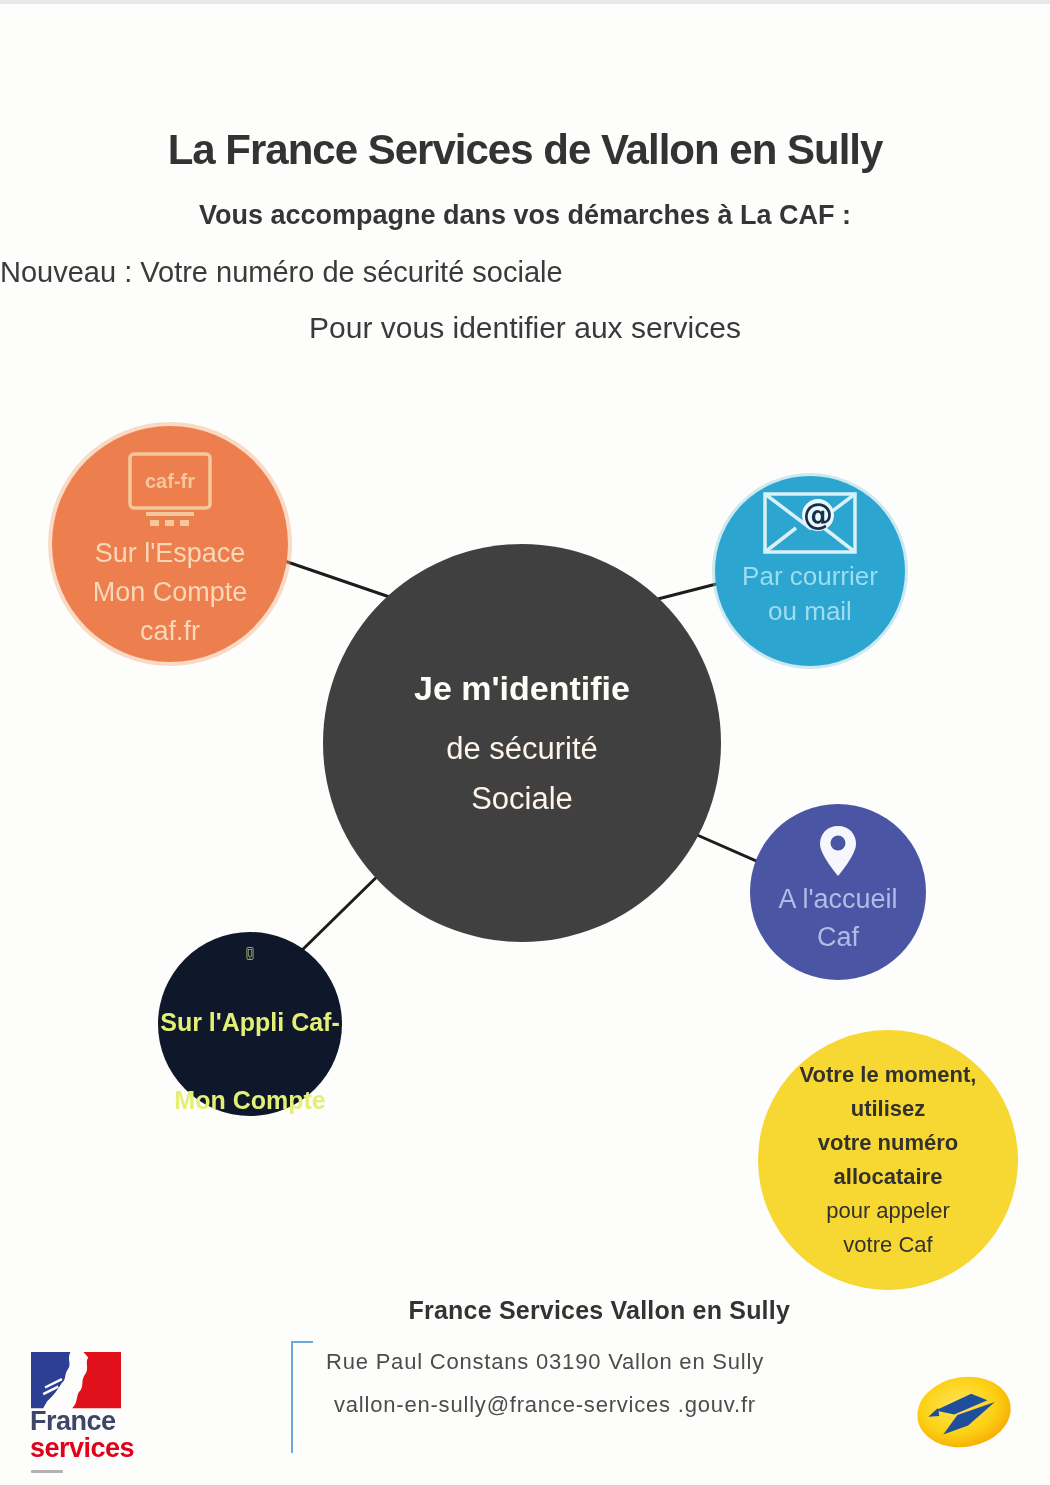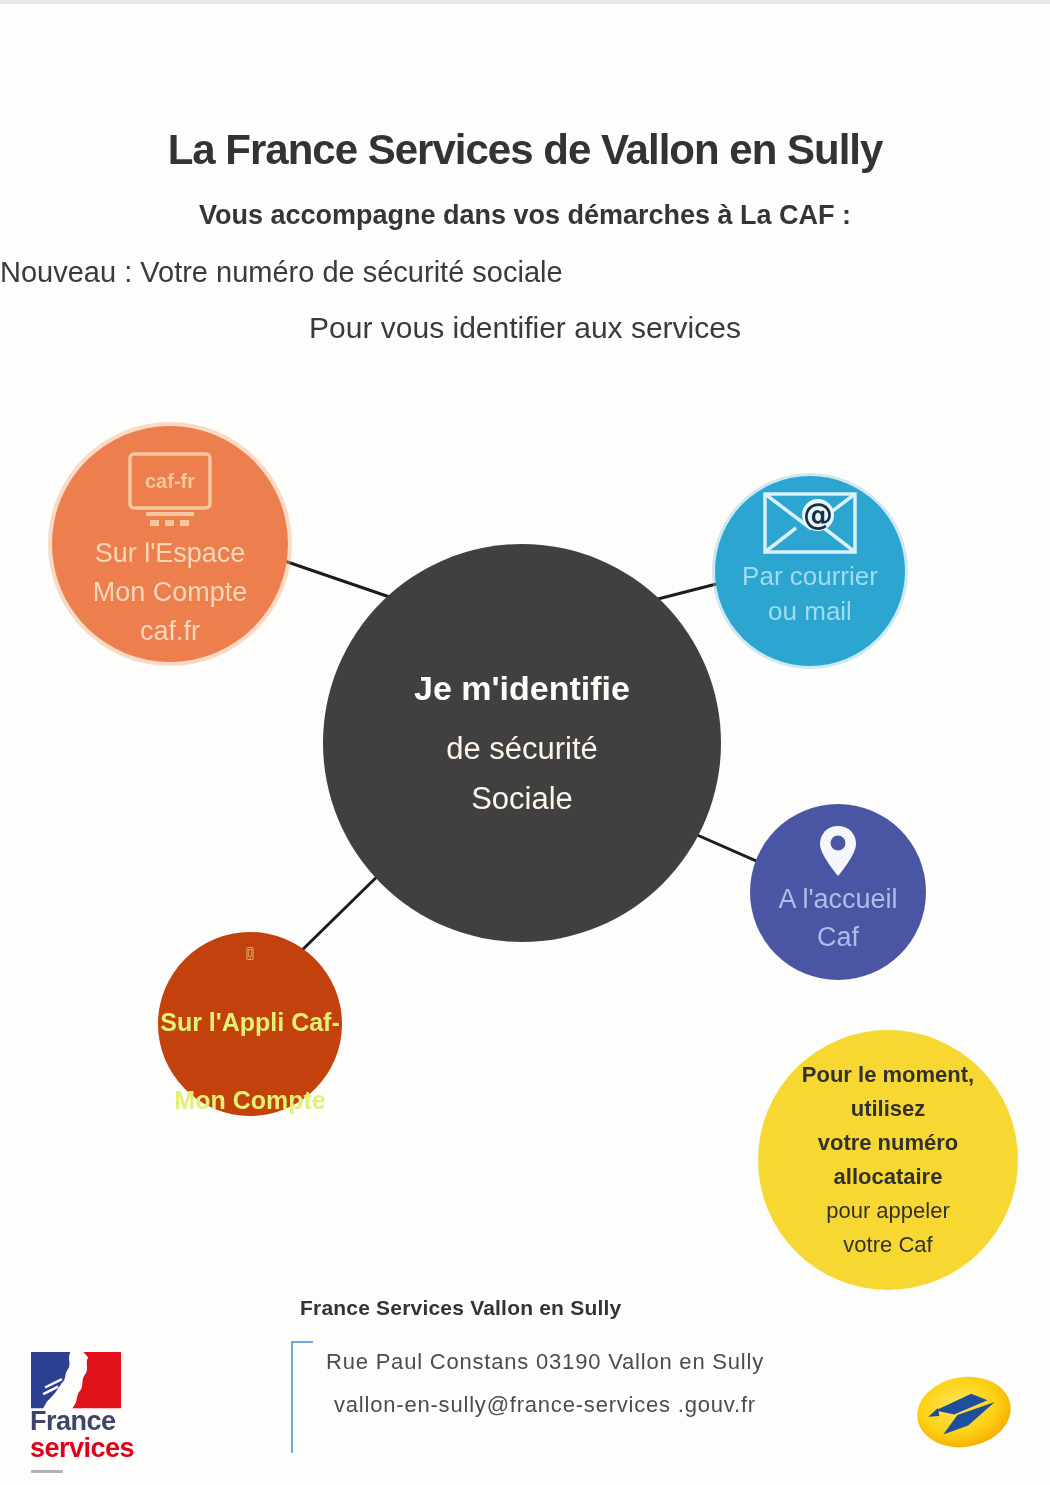--- a/index.html
+++ b/index.html
@@ -27,28 +27,28 @@
   .c-espace .lbl{margin-top:4px;font-size:27px;line-height:35px;color:#f9d7b9;font-weight:400;}
   .c-central{left:323px;top:540px;width:398px;height:398px;background:#404040;
     justify-content:center;padding-top:6px;}
   .c-central .ttl{font-size:34px;font-weight:700;color:#fffdf8;margin-bottom:16px;}
   .c-central .lbl{font-size:31px;line-height:50px;color:#fdf4ea;font-weight:400;}
   .c-courrier{left:715px;top:472px;width:190px;height:190px;background:#2ca5d1;
     padding-top:12px;box-shadow:0 0 0 3px rgba(130,202,228,.4);}
   .c-courrier .lbl{margin-top:2px;font-size:26px;line-height:33px;color:#9edcef;font-weight:400;}
   .c-accueil{left:750px;top:800px;width:176px;height:176px;background:#4a56a3;padding-top:20px;}
   .c-accueil .lbl{margin-top:4px;font-size:27px;line-height:34px;color:#aebde8;font-weight:400;}
-  .c-appli{left:158px;top:928px;width:184px;height:184px;background:#c2410c;padding-top:15px;gap:42px;}
+  .c-appli{left:158px;top:928px;width:184px;height:184px;background:#0f172a;padding-top:15px;gap:42px;}
   .c-appli .lbl{margin-top:4px;font-size:25px;line-height:32px;color:#e4f075;font-weight:700;}
   .c-note{left:758px;top:1026px;width:260px;height:260px;background:#f7d832;justify-content:center;}
   .c-note .b{font-size:22px;line-height:34px;font-weight:700;color:#33312e;}
   .c-note .r{font-size:22px;line-height:34px;font-weight:400;color:#33312e;}
   
-  .footer-org{top:1292px;left:300px;width:490px;text-align:left;
-    font-size:21px;font-weight:700;color:#333;letter-spacing:.2px;}
+  .footer-org{top:1292px;left:300px;width:490px;text-align:right;
+    font-size:25px;font-weight:700;color:#333;letter-spacing:.2px;}
   .footer-bracket{left:291px;top:1337px;width:20px;height:110px;
     border-left:2px solid #6fa8dc;border-top:2px solid #6fa8dc;}
   .footer-line{left:300px;width:490px;text-align:center;font-size:22px;
     color:#4c4c4c;letter-spacing:.8px;font-weight:400;}
   .f-addr{top:1345px;} .f-mail{top:1388px;} .f-tel{top:1430px;}
   
   .fs-logo{left:28px;top:1346px;width:140px;}
   .fs-word1{left:30px;top:1402px;font-size:27px;font-weight:700;color:#3d4668;letter-spacing:-.5px;}
   .fs-word2{left:30px;top:1429px;font-size:27px;font-weight:700;color:#e2001a;letter-spacing:-.5px;}
   .fs-tagline{left:31px;top:1466px;width:32px;height:3px;background:#777;opacity:.55;border-radius:1px;}
@@ -117,21 +117,21 @@
     <svg width="48" height="78" viewBox="0 0 48 80">
       <rect x="5" y="3" width="38" height="74" rx="7" fill="none" stroke="#e7f28c" stroke-width="4"></rect>
       <rect x="13" y="14" width="22" height="42" fill="none" stroke="#e7f28c" stroke-width="3"></rect>
       <circle cx="24" cy="67" r="3.2" fill="#e7f28c"></circle>
     </svg>
     <div class="lbl">Sur l'Appli Caf-</div>
     <div class="lbl">Mon Compte</div>
   </div>
 
   <div class="abs circle c-note">
-    <div class="b">Pour le moment,</div>
+    <div class="b">Votre le moment,</div>
     <div class="b">utilisez</div>
     <div class="b">votre numéro</div>
     <div class="b">allocataire</div>
     <div class="r">pour appeler</div>
     <div class="r">votre Caf</div>
   </div>
 
   <div class="abs footer-org">France Services Vallon en Sully</div>
   <div class="abs footer-bracket"></div>
   <div class="abs footer-line f-addr">Rue Paul Constans 03190 Vallon en Sully</div>

